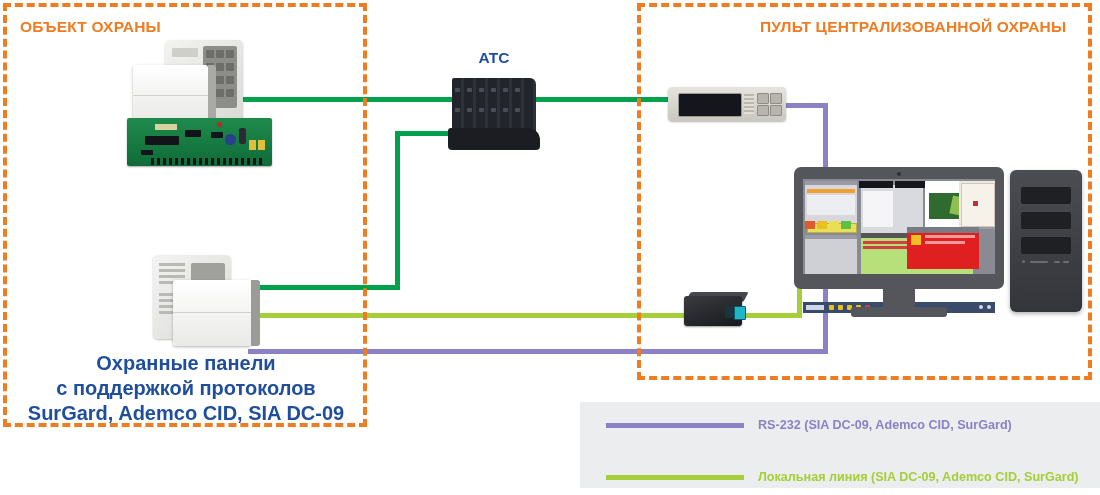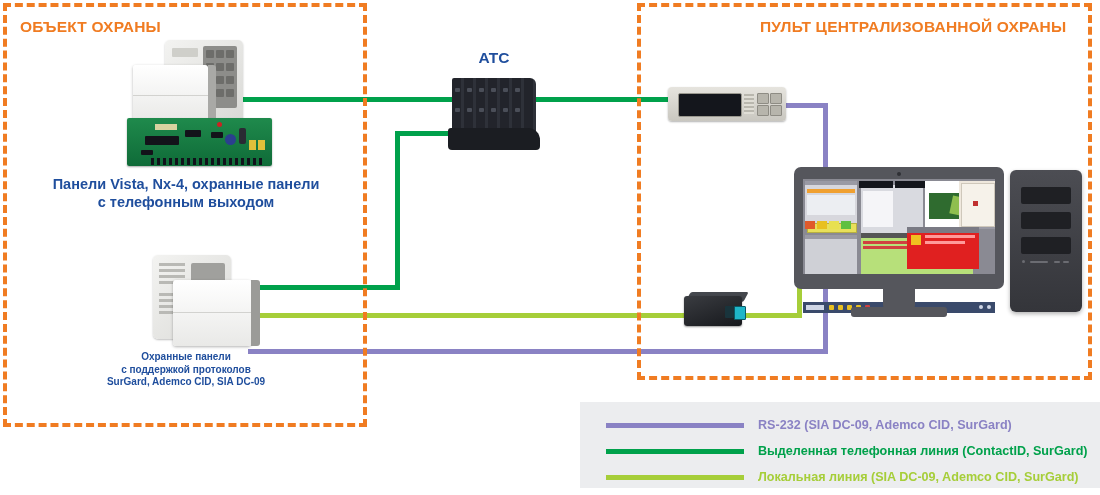--- a/index.html
+++ b/index.html
@@ -258,40 +258,34 @@
   <div class="dev" id="tower">
     <div class="bay" style="top:17px"></div>
     <div class="bay" style="top:42px"></div>
     <div class="bay" style="top:67px"></div>
     <div class="dot" style="left:12px;top:90px;width:3px;height:3px;border-radius:50%"></div>
     <div class="dot" style="left:20px;top:91px;width:18px;height:2px"></div>
     <div class="dot" style="left:44px;top:91px;width:6px;height:2px"></div>
     <div class="dot" style="left:53px;top:91px;width:6px;height:2px"></div>
   </div>
 
-  <div class="lbl" id="lbl-panels-top" style="left:18px;top:175px;width:336px;font-size:14.5px;">Панели Vista, Nx-4, охранные панели
-с телефонным выходом</div>
 
   <div class="lbl" id="lbl-atc" style="left:448px;top:48px;width:92px;font-size:15.5px;">АТС</div>
 
 
 
-  <div class="lbl" id="lbl-panels-bottom" style="left:10px;top:351px;width:352px;font-size:10px;">Охранные панели
+  <div class="lbl" id="lbl-panels-bottom" style="left:10px;top:351px;width:352px;font-size:20px;">Охранные панели
 с поддержкой протоколов
 SurGard, Ademco CID, SIA DC-09</div>
 
 
   <div id="legend">
     <div class="leg-row" style="top:12px;">
       <div class="leg-swatch" style="background: rgb(138, 130, 196);"></div>
       <div class="leg-text" style="color: rgb(138, 130, 196);">RS-232 (SIA DC-09, Ademco CID, SurGard)</div>
     </div>
-    <div class="leg-row" style="top:38px;">
-      <div class="leg-swatch" style="background: rgb(0, 161, 75);"></div>
-      <div class="leg-text" style="color: rgb(0, 161, 75);">Выделенная телефонная  линия (ContactID, SurGard)</div>
-    </div>
     <div class="leg-row" style="top:64px;">
       <div class="leg-swatch" style="background: rgb(166, 206, 57);"></div>
       <div class="leg-text" style="color: rgb(166, 206, 57);">Локальная линия (SIA DC-09, Ademco CID, SurGard)</div>
     </div>
   </div>
 
 </div>
 
 </body></html>

